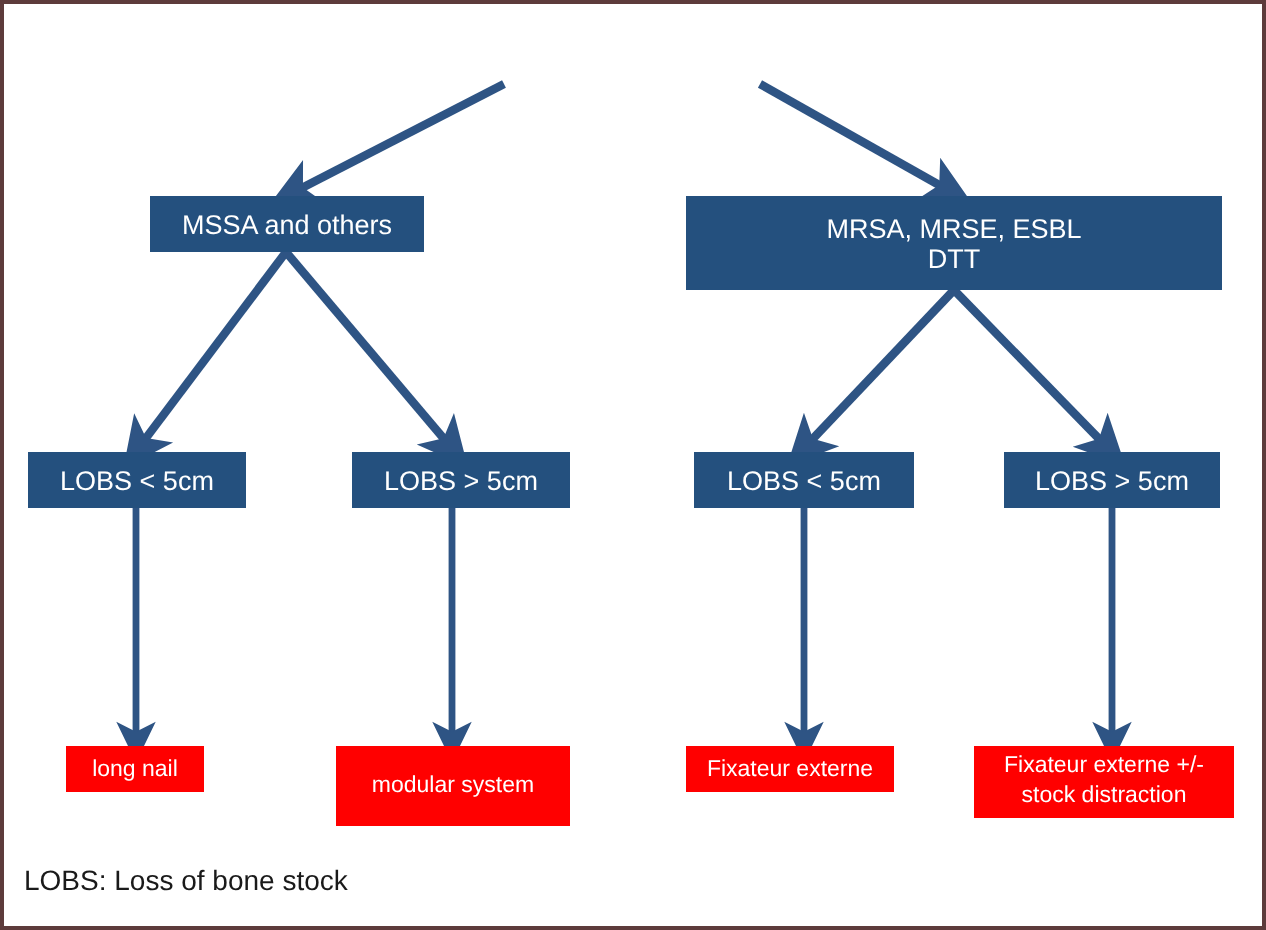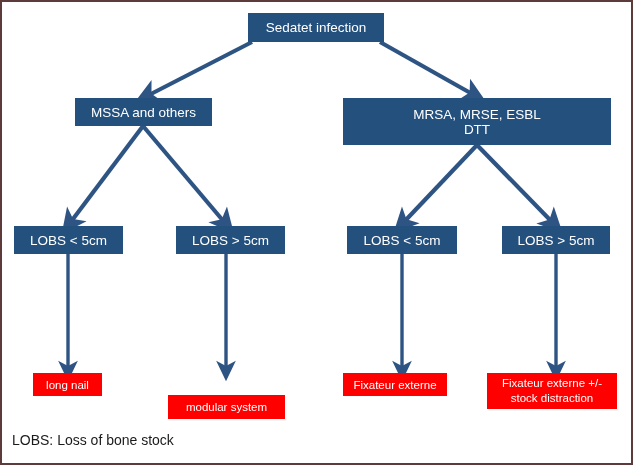--- a/index.html
+++ b/index.html
@@ -87,23 +87,20 @@
 
     <line x1="475" y1="143" x2="401" y2="221" stroke="#2E5484" stroke-width="4.2" marker-end="url(#ah)"></line>
     <line x1="475" y1="143" x2="551" y2="221" stroke="#2E5484" stroke-width="4.2" marker-end="url(#ah)"></line>
 
     <line x1="66" y1="252" x2="66" y2="368" stroke="#2E5484" stroke-width="3.4" marker-end="url(#ah)"></line>
     <line x1="224" y1="252" x2="224" y2="368" stroke="#2E5484" stroke-width="3.4" marker-end="url(#ah)"></line>
     <line x1="400" y1="252" x2="400" y2="368" stroke="#2E5484" stroke-width="3.4" marker-end="url(#ah)"></line>
     <line x1="554" y1="252" x2="554" y2="368" stroke="#2E5484" stroke-width="3.4" marker-end="url(#ah)"></line>
   </svg>
 
-  <div class="node node-blue" style="left:246px; top:11px; width:136px; height:29px;">
-    <span>Sedatet infection</span>
-  </div>
 
   <div class="node node-blue" style="left:73px; top:96px; width:137px; height:28px;">
     <span>MSSA and others</span>
   </div>
 
   <div class="node node-blue" style="left:341px; top:96px; width:268px; height:47px; flex-direction:column;justify-content:center;">
     <span>MRSA, MRSE, ESBL</span>
     <span>DTT</span>
   </div>
 
@@ -120,21 +117,21 @@
   </div>
 
   <div class="node node-blue" style="left:500px; top:224px; width:108px; height:28px;">
     <span>LOBS &gt; 5cm</span>
   </div>
 
   <div class="node node-red" style="left:31px; top:371px; width:69px; height:23px;">
     <span>long nail</span>
   </div>
 
-  <div class="node node-red" style="left:166px; top:393px; width:117px; height:24px;">
+  <div class="node node-red" style="left:166px; top:371px; width:117px; height:40px;">
     <span>modular system</span>
   </div>
 
   <div class="node node-red" style="left:341px; top:371px; width:104px; height:23px;">
     <span>Fixateur externe</span>
   </div>
 
   <div class="node node-red two-line" style="left:485px; top:371px; width:130px; height:36px; flex-direction:column;">
     <span>Fixateur externe +/-</span>
     <span>stock distraction</span>

